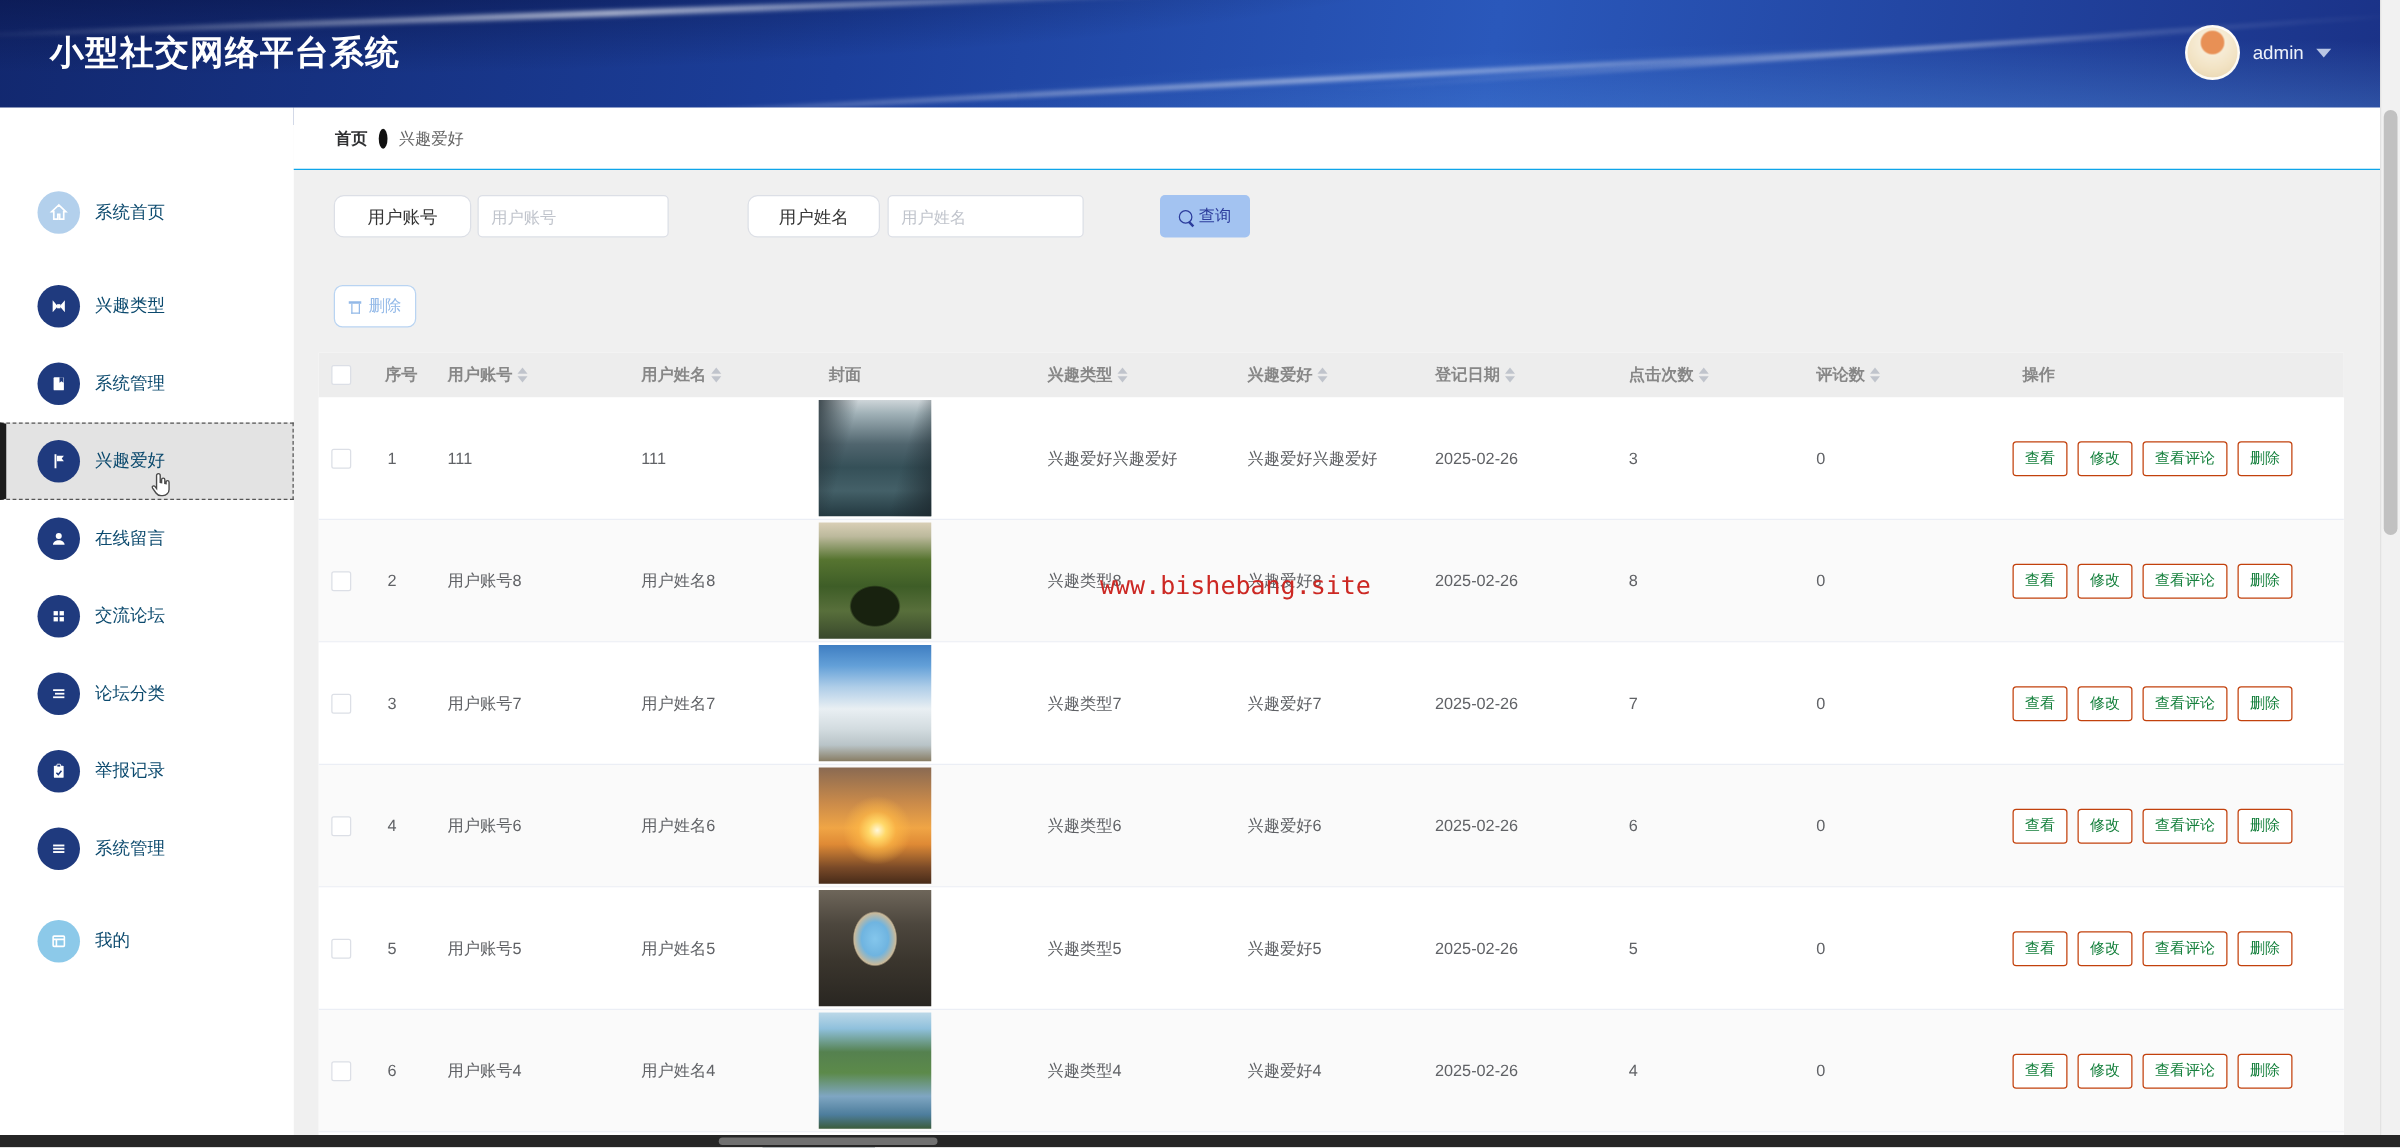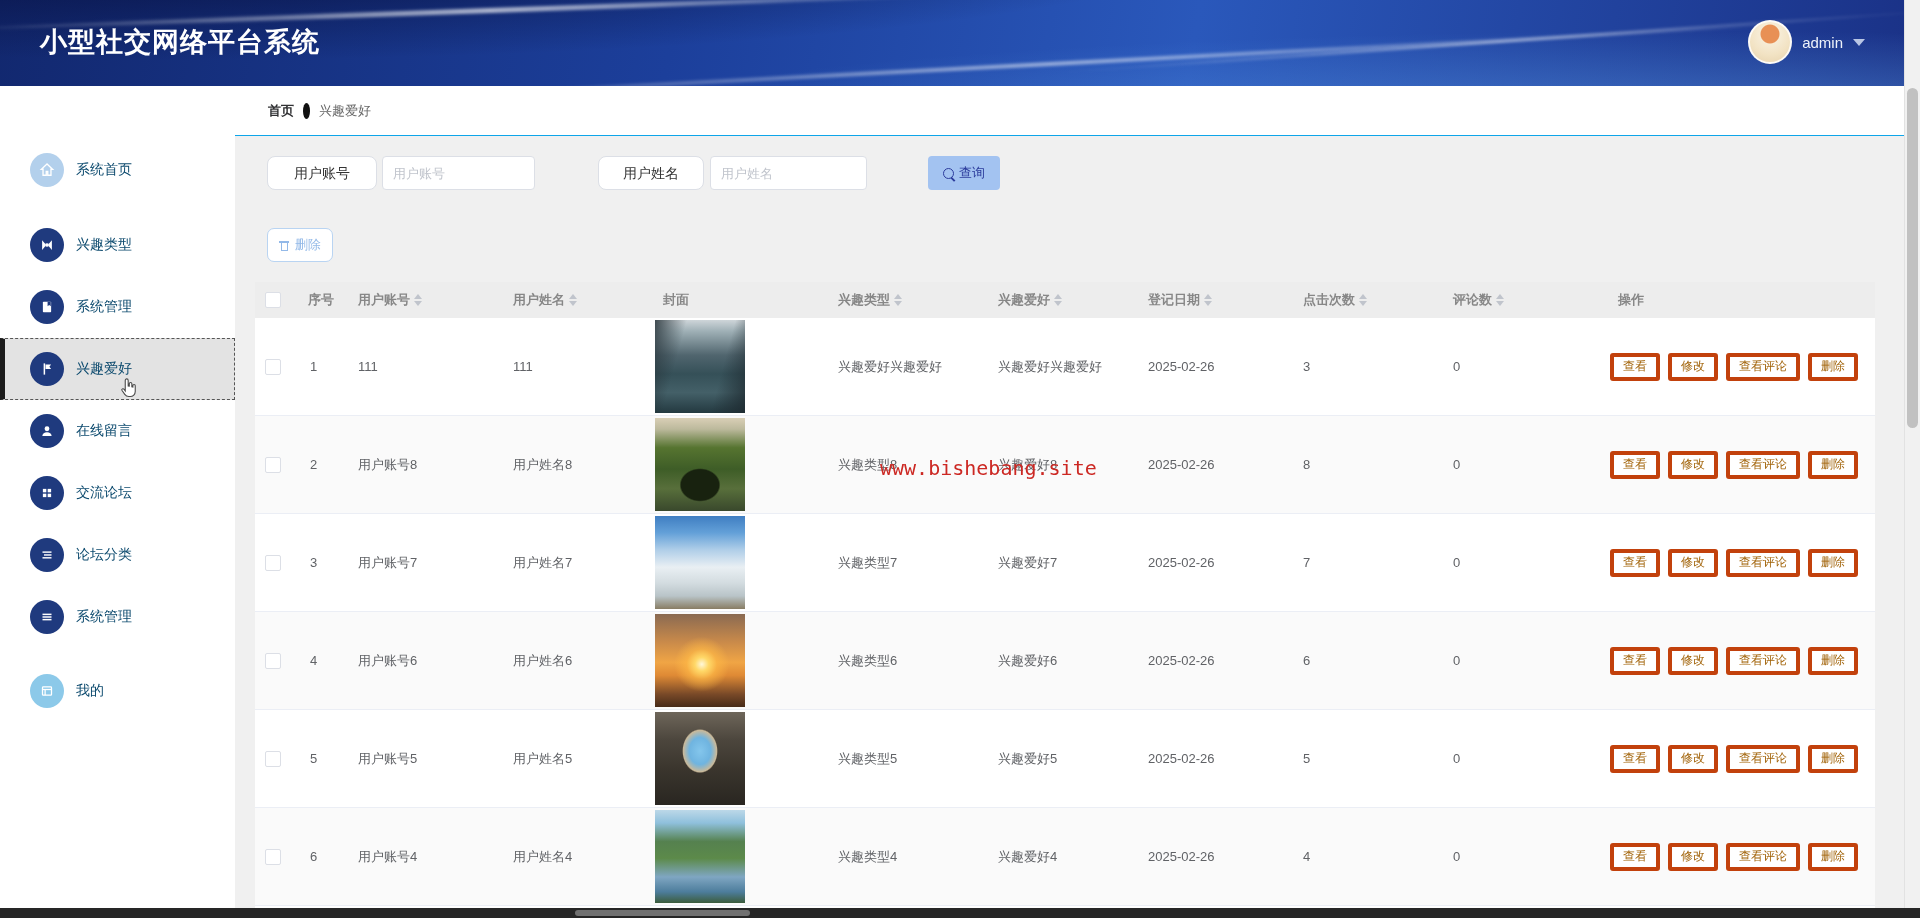--- a/index.html
+++ b/index.html
@@ -71,21 +71,21 @@
   .t-row{display:flex;height:97px;align-items:center;background:#fff;border-bottom:1px solid #ebeef5;color:#606266;}
   .t-row.alt{background:#fafafa;}
   .cell{box-sizing:border-box;padding-left:8px;flex-shrink:0;display:flex;align-items:center;}
   .th-label{display:inline-block;font-weight:bold;}
   .sorter{display:inline-flex;flex-direction:column;margin-left:4px;gap:2px;}
   .sorter i{width:0;height:0;border-left:4px solid transparent;border-right:4px solid transparent;display:block;}
   .sorter .up{border-bottom:5px solid #c0c4cc;}
   .sorter .dn{border-top:5px solid #c0c4cc;}
   .checkbox{width:14px;height:14px;background:#fff;border:1px solid #dcdfe6;border-radius:2px;cursor:pointer;}
   .cover{width:90px;height:93px;}
-  .act-btn{height:28px;padding:0 9px;background:#fff;border:4px solid #c2410c;border-radius:3px;font-size:12px;color:#a16207;margin-right:8px;cursor:pointer;font-family:inherit;white-space:nowrap;}
+  .act-btn{height:28px;padding:0 9px;background:#fff;border:1px solid #c2410c;border-radius:3px;font-size:12px;color:#15803d;margin-right:8px;cursor:pointer;font-family:inherit;white-space:nowrap;}
 
   
   .canyon-river{background:
     linear-gradient(105deg,rgba(38,50,56,.85) 0%,rgba(38,50,56,.0) 28%,rgba(0,0,0,0) 70%,rgba(30,42,48,.85) 100%),
     linear-gradient(180deg,#ced5d9 0%,#9fb0b6 12%,#50656e 38%,#355058 58%,#446068 78%,#233940 100%);}
   .forest-arch{background:
     radial-gradient(38% 30% at 50% 72%,#18220f 0%,#18220f 55%,rgba(24,34,15,0) 60%),
     linear-gradient(180deg,#d9cfb6 0%,#bcb99c 12%,#567430 32%,#3e5d27 55%,#586f3b 76%,#39482c 100%);}
   .cloud-sea{background:linear-gradient(180deg,#3f7ec2 0%,#63a0d8 18%,#aecde8 36%,#e9eff3 55%,#d3dce0 72%,#b9c4c8 86%,#887d64 100%);}
   .sunset-glow{background:
@@ -181,20 +181,30 @@
             <rect x="6" y="7.2" width="12" height="1.9" fill="#fff"></rect>
             <rect x="8" y="11" width="10" height="1.9" fill="#fff"></rect>
             <rect x="6" y="14.8" width="12" height="1.9" fill="#fff"></rect>
           </svg>
         </span>
         <span class="side-label">论坛分类</span>
       </div>
       <div class="side-item">
         <span class="icon-circle">
           <svg width="18" height="18" viewBox="0 0 24 24">
+            <rect x="6.8" y="6" width="10.4" height="13" rx="1" fill="#fff"></rect>
+            <rect x="10" y="4.5" width="4" height="3" rx="0.8" fill="#1f3a7e" stroke="#fff" stroke-width="1"></rect>
+            <path d="M9.5 13.5l2 2 3.4-4" fill="none" stroke="#1f3a7e" stroke-width="1.6"></path>
+          </svg>
+        </span>
+        <span class="side-label">举报记录</span>
+      </div>
+      <div class="side-item">
+        <span class="icon-circle">
+          <svg width="18" height="18" viewBox="0 0 24 24">
             <rect x="6" y="7.5" width="12" height="2" fill="#fff"></rect>
             <rect x="6" y="11" width="12" height="2" fill="#fff"></rect>
             <rect x="6" y="14.5" width="12" height="2" fill="#fff"></rect>
           </svg>
         </span>
         <span class="side-label">系统管理</span>
       </div>
       <div class="side-item">
         <span class="icon-circle sky">
           <svg width="18" height="18" viewBox="0 0 24 24">

